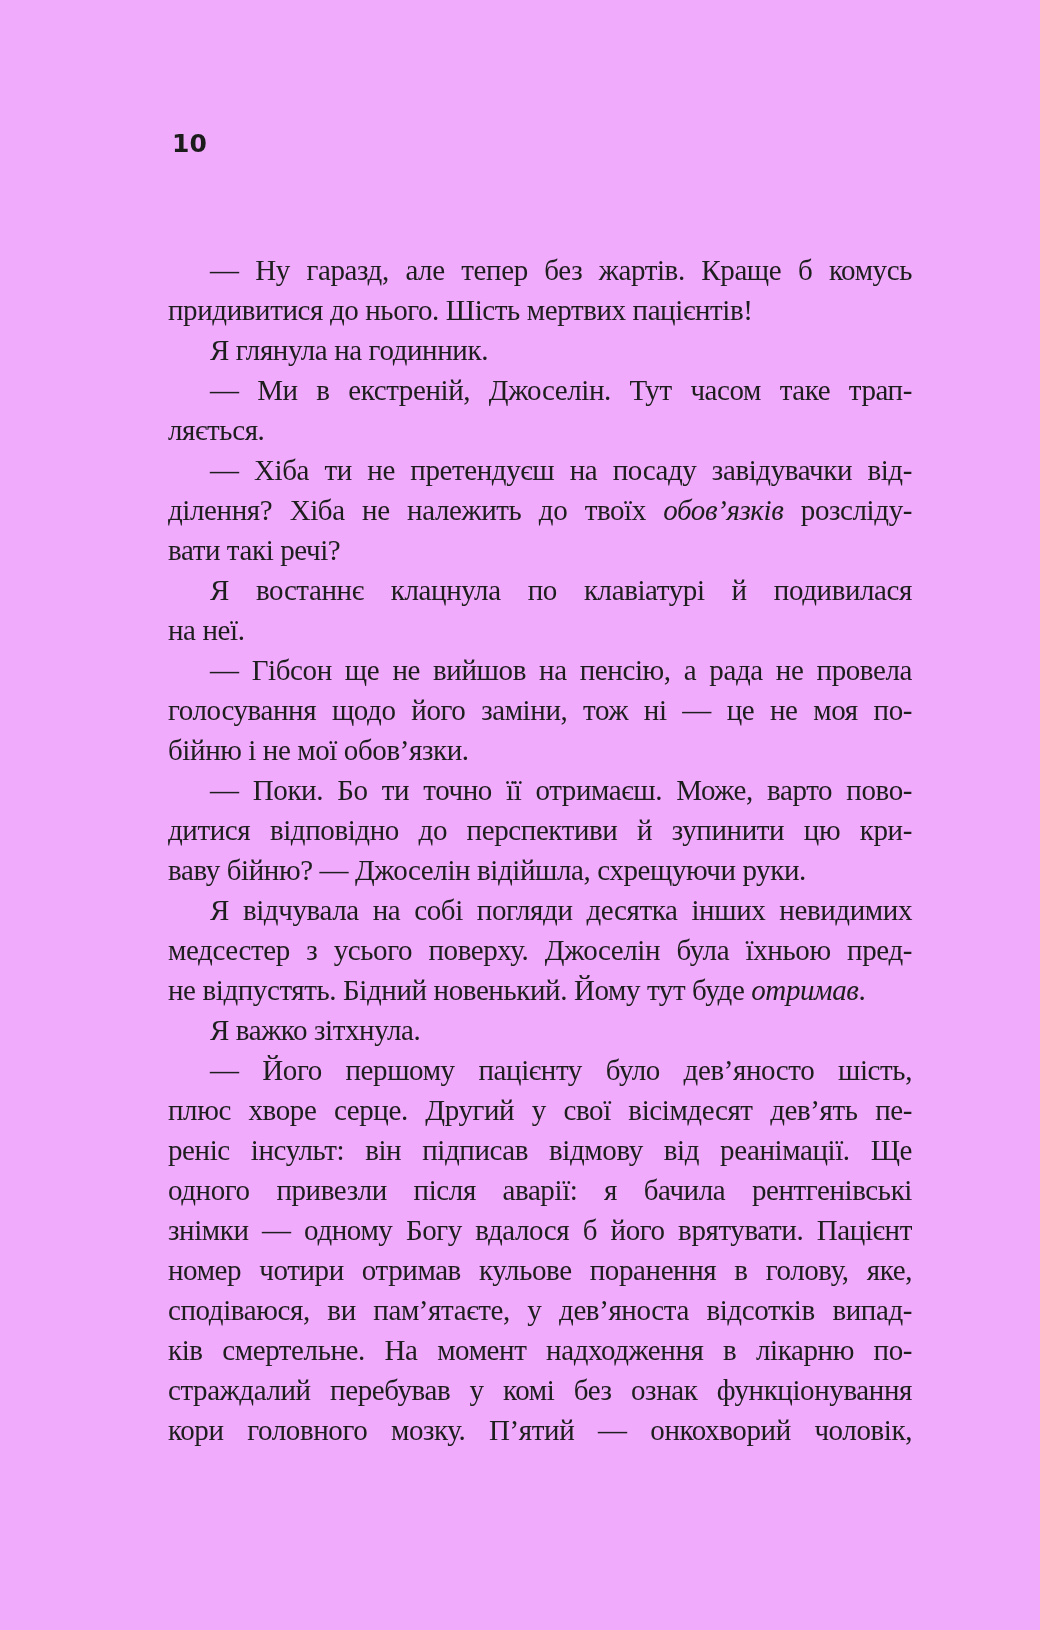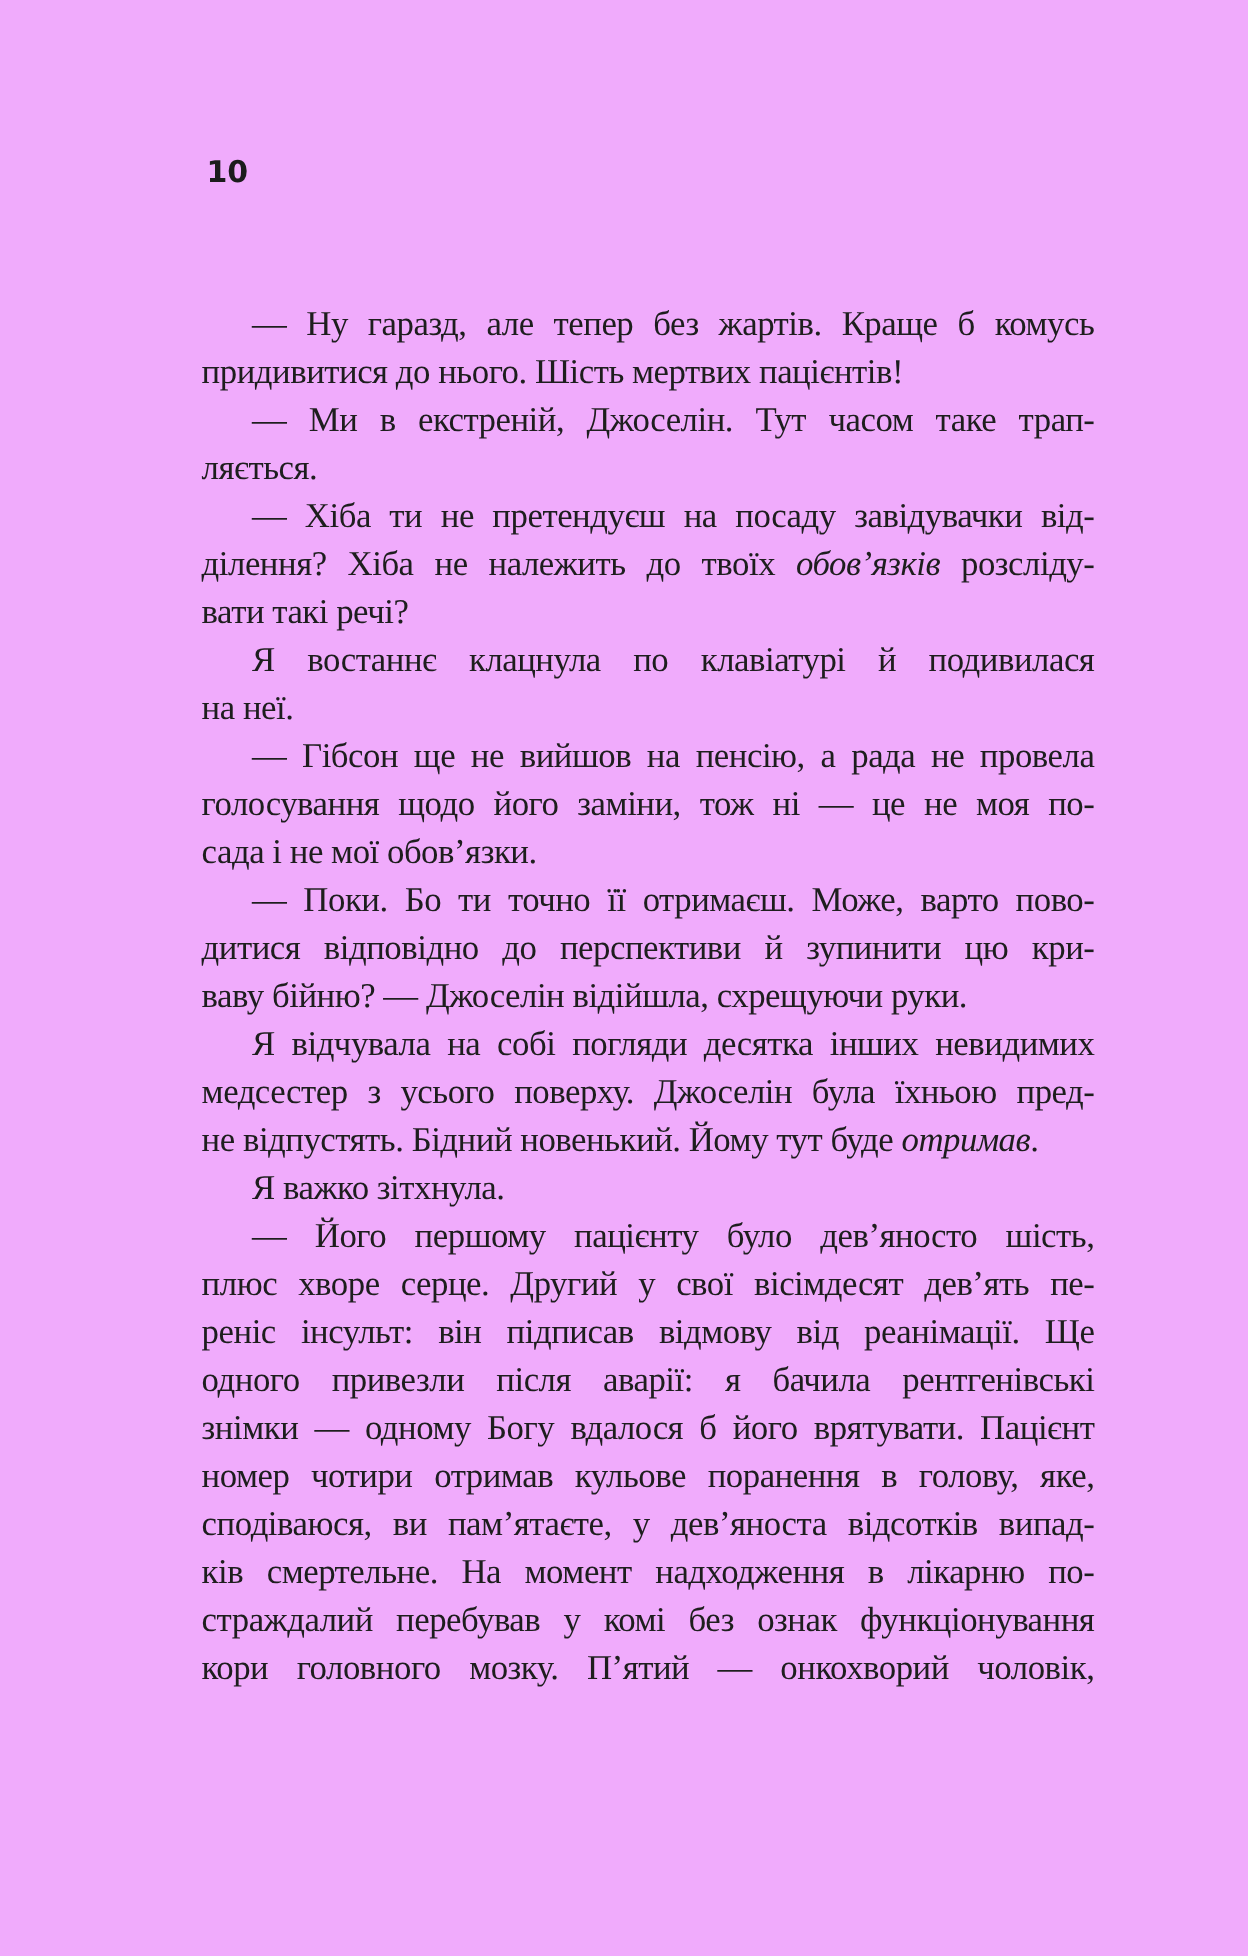--- a/index.html
+++ b/index.html
@@ -64,36 +64,39 @@
 <body>
 
 <div class="page">
   <div class="page-number">10</div>
   <main class="text-block" id="text-block">
       <div class="para">
         <div class="line first"><span>— Ну гаразд, але тепер без жартів. Краще б комусь</span></div>
         <div class="line last"><span>придивитися до нього. Шість мертвих пацієнтів!</span></div>
       </div>
       <div class="para">
+        <div class="line first last"><span>Я глянула на годинник.</span></div>
+      </div>
+      <div class="para">
         <div class="line first"><span>— Ми в екстреній, Джоселін. Тут часом таке трап-</span></div>
         <div class="line last"><span>ляється.</span></div>
       </div>
       <div class="para">
         <div class="line first"><span>— Хіба ти не претендуєш на посаду завідувачки від-</span></div>
         <div class="line"><span>ділення? Хіба не належить до твоїх </span><em>обов’язків</em><span> розсліду-</span></div>
         <div class="line last"><span>вати такі речі?</span></div>
       </div>
       <div class="para">
         <div class="line first"><span>Я востаннє клацнула по клавіатурі й подивилася</span></div>
         <div class="line last"><span>на неї.</span></div>
       </div>
       <div class="para">
         <div class="line first"><span>— Гібсон ще не вийшов на пенсію, а рада не провела</span></div>
         <div class="line"><span>голосування щодо його заміни, тож ні — це не моя по-</span></div>
-        <div class="line last"><span>сада і не мої обов’язки.</span></div>
+        <div class="line last"><span>бійню і не мої обов’язки.</span></div>
       </div>
       <div class="para">
         <div class="line first"><span>— Поки. Бо ти точно її отримаєш. Може, варто пово-</span></div>
         <div class="line"><span>дитися відповідно до перспективи й зупинити цю кри-</span></div>
         <div class="line last"><span>ваву бійню? — Джоселін відійшла, схрещуючи руки.</span></div>
       </div>
       <div class="para">
         <div class="line first"><span>Я відчувала на собі погляди десятка інших невидимих</span></div>
         <div class="line"><span>медсестер з усього поверху. Джоселін була їхньою пред-</span></div>
         <div class="line last"><span>не відпустять. Бідний новенький. Йому тут буде </span><em>отримав</em><span>.</span></div>

